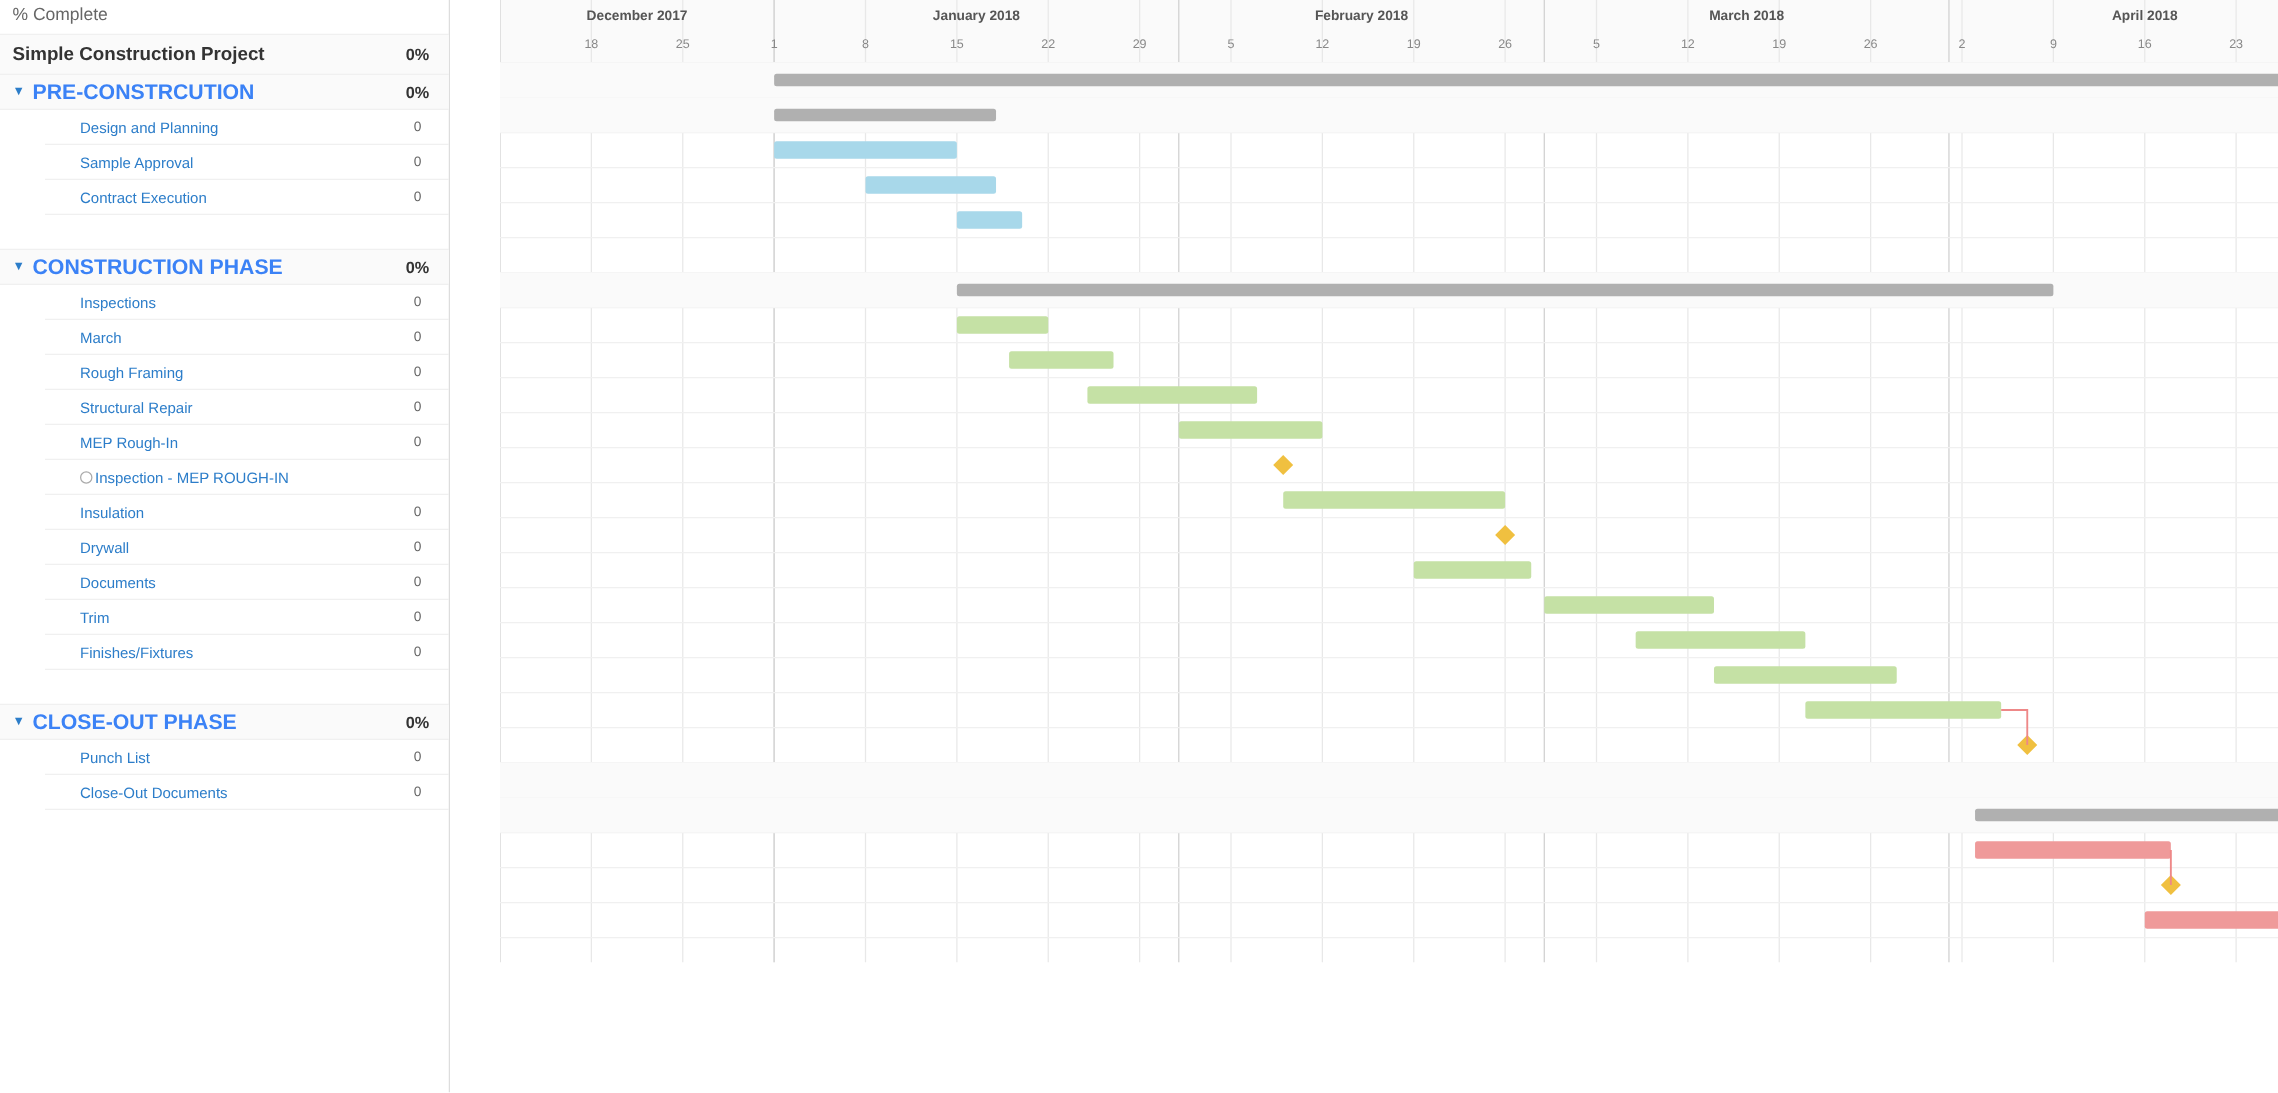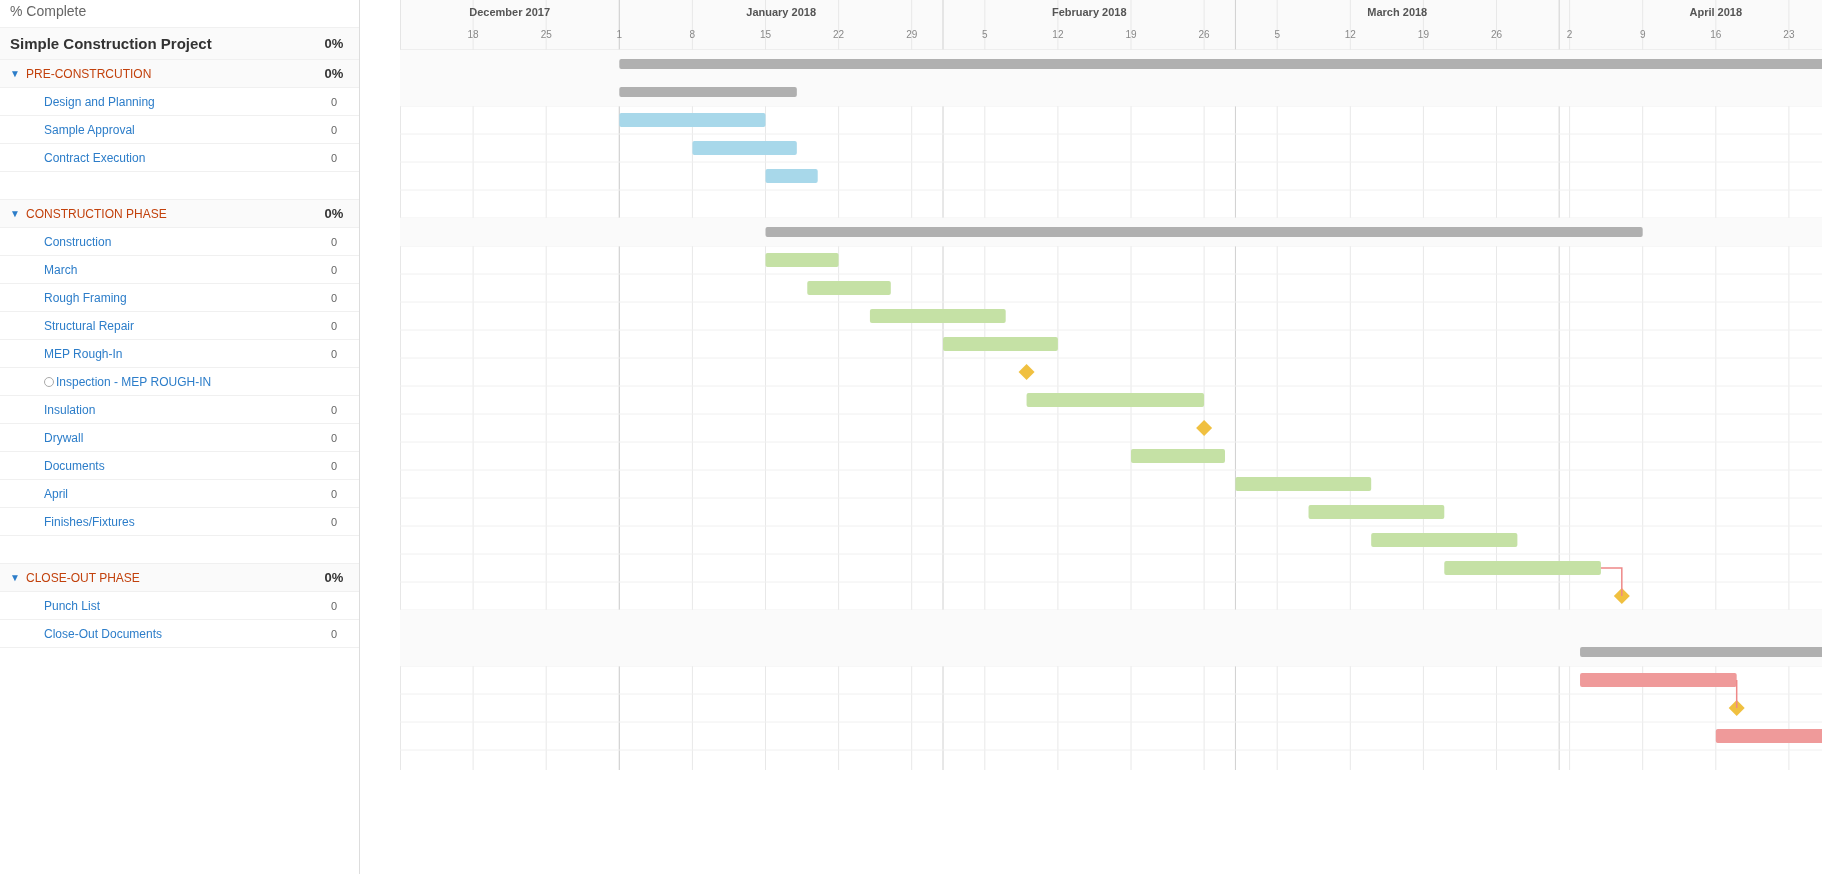--- a/index.html
+++ b/index.html
@@ -14,22 +14,22 @@
 
     .row { display: flex; align-items: center; height: 28px; border-bottom: 1px solid #f0f0f0; padding-left: 10px; }
     .row.phase-header { background: #fafafa; }
 
     .row-label { flex: 1; white-space: nowrap; overflow: hidden; text-overflow: ellipsis; }
     .row-pct { width: 50px; text-align: center; font-size: 11px; color: #666; }
     .row-pct.bold { font-weight: bold; color: #333; font-size: 13px; }
 
     .project-title { font-size: 15px; font-weight: bold; }
     .blue-link { color: #2c7dc9; }
-    .phase-label { color: #c2410c; font-size: 12px; font-weight: normal; }
-    .task-indent { padding-left: 44px; }
+    .phase-label { color: #3b82f6; font-size: 17px; font-weight: bold; }
+    .task-indent { padding-left: 28px; margin-left: 36px; }
 
     .chevron { display: inline-block; width: 12px; font-size: 10px; color: #2c7dc9; margin-right: 4px; cursor: pointer; }
 
     
     .milestone-circle { width: 10px; height: 10px; border-radius: 50%; border: 1.5px solid #aaa; display: inline-block; margin-right: 2px; }
 
     
     .right-panel { flex: 1; overflow-x: auto; position: relative; padding-left: 40px; }
   </style>
 </head>
@@ -67,21 +67,21 @@
     </div>
 
     <div class="row" style="height:28px;"></div>
 
     <div class="row phase-row" style="background:#fafafa;">
       <span class="chevron">▼</span>
       <span class="row-label phase-label">CONSTRUCTION PHASE</span>
       <span class="row-pct bold">0%</span>
     </div>
     <div class="row task-indent">
-      <span class="row-label blue-link">Construction</span>
+      <span class="row-label blue-link">Inspections</span>
       <span class="row-pct">0</span>
     </div>
     <div class="row task-indent">
       <span class="row-label blue-link">March</span>
       <span class="row-pct">0</span>
     </div>
     <div class="row task-indent">
       <span class="row-label blue-link">Rough Framing</span>
       <span class="row-pct">0</span>
     </div>
@@ -104,21 +104,21 @@
     </div>
     <div class="row task-indent">
       <span class="row-label blue-link">Drywall</span>
       <span class="row-pct">0</span>
     </div>
     <div class="row task-indent">
       <span class="row-label blue-link">Documents</span>
       <span class="row-pct">0</span>
     </div>
     <div class="row task-indent">
-      <span class="row-label blue-link">April</span>
+      <span class="row-label blue-link">Trim</span>
       <span class="row-pct">0</span>
     </div>
     <div class="row task-indent">
       <span class="row-label blue-link">Finishes/Fixtures</span>
       <span class="row-pct">0</span>
     </div>
 
     <div class="row" style="height:28px;"></div>
 
     <div class="row phase-row" style="background:#fafafa;">

